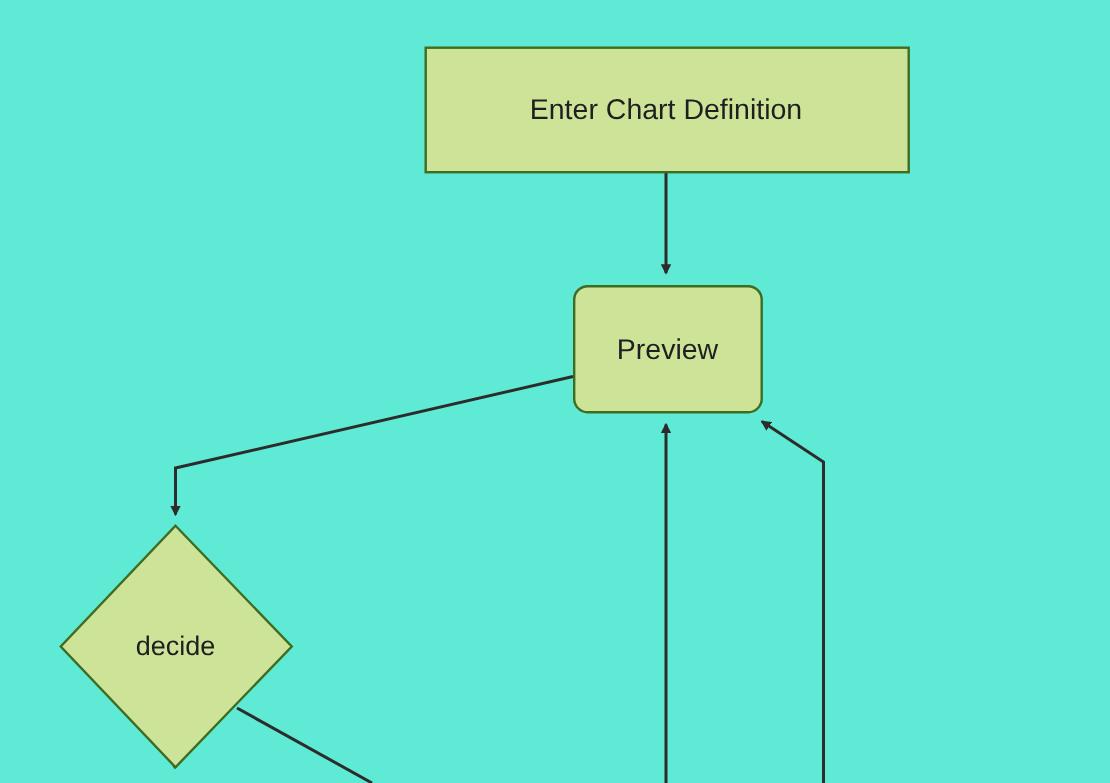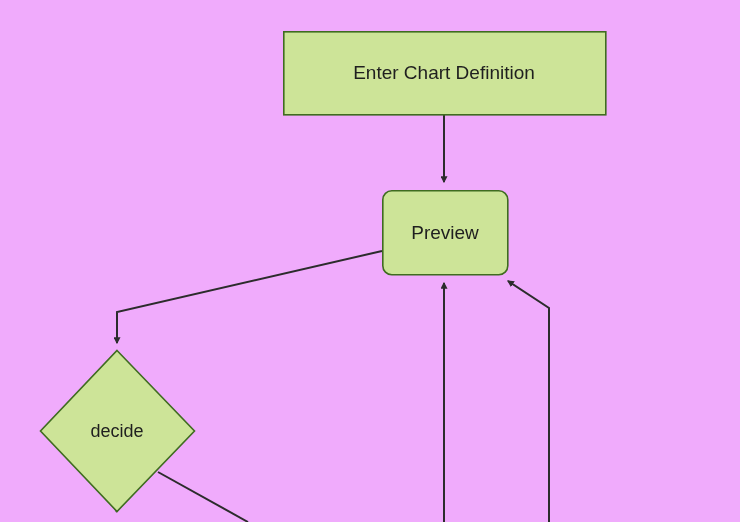--- a/index.html
+++ b/index.html
@@ -10,21 +10,21 @@
   body {
     width: 740px;
     height: 522px;
     overflow: hidden;
     font-family: "Liberation Sans", sans-serif;
   }
   #flowchart-root {
     position: relative;
     width: 740px;
     height: 522px;
-    background: #f0abfc;
+    background: #5eead4;
   }
   #flowchart-svg {
     position: absolute;
     top: 0;
     left: 0;
     width: 740px;
     height: 522px;
     display: block;
   }
   .node-shape {

